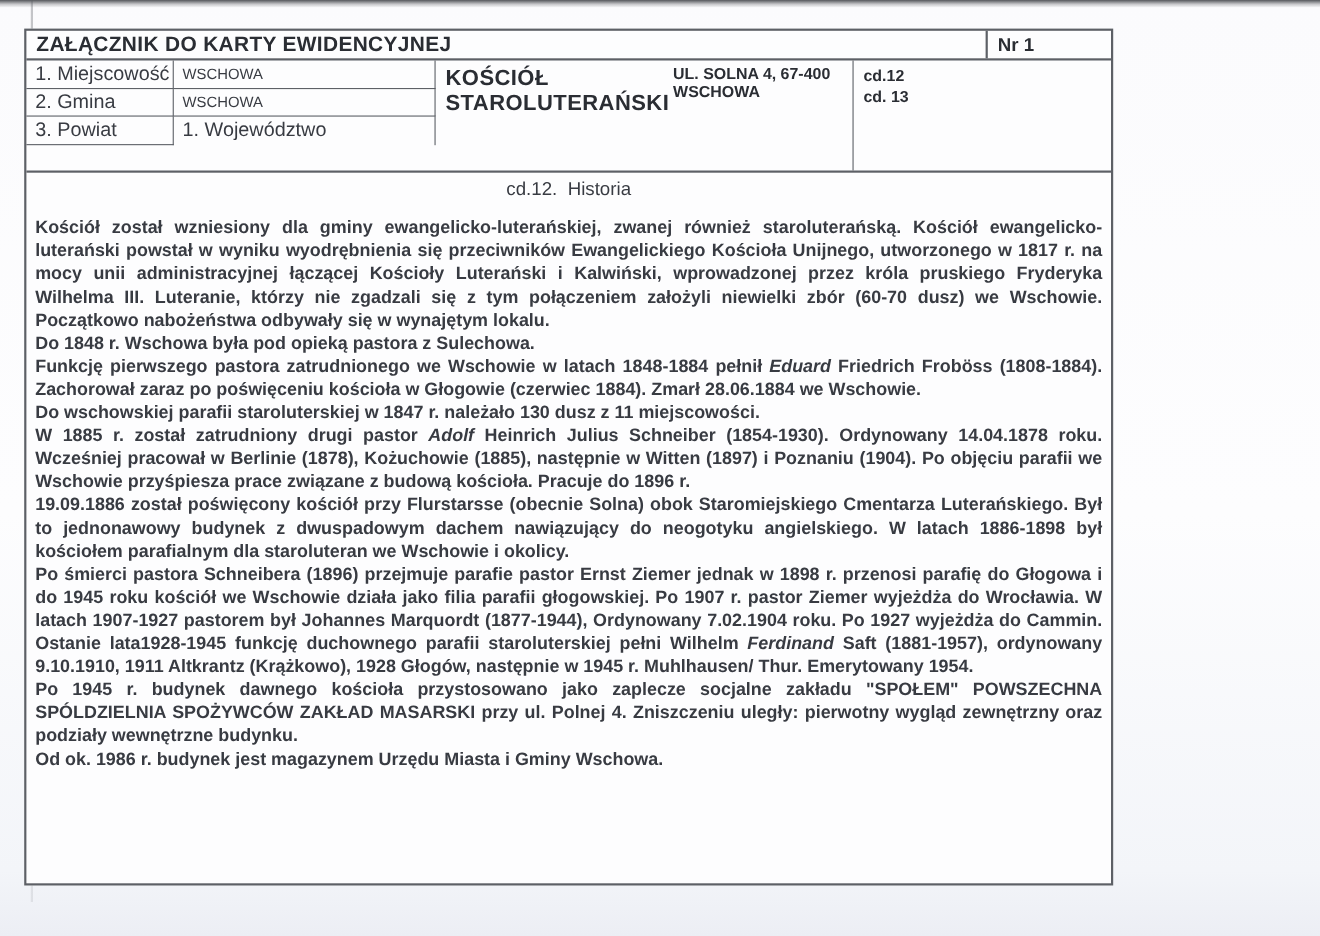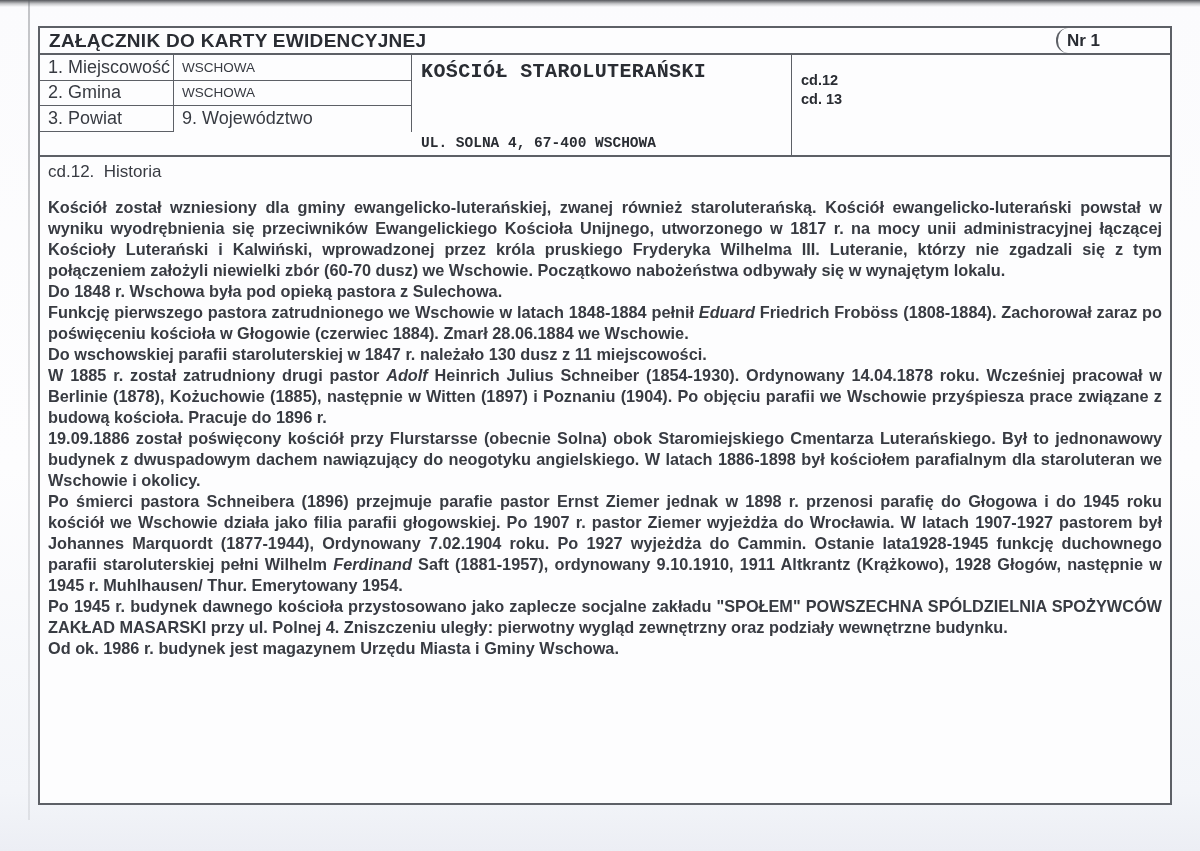--- a/index.html
+++ b/index.html
@@ -18,61 +18,61 @@
   }
   .scan-edge-top{
     position:absolute;top:0;left:0;width:100%;height:7px;
     background:linear-gradient(180deg,rgba(45,47,52,.8) 0%,rgba(45,47,52,.25) 55%,rgba(45,47,52,0) 100%);
   }
   .scan-edge-left{
     position:absolute;top:0;left:28px;width:2px;height:820px;
     background:linear-gradient(180deg,rgba(90,93,99,.35),rgba(90,93,99,.12));
   }
   .doc{
-    position:absolute;left:38px;top:26px;width:1134px;height:779px;
+    position:absolute;left:22px;top:26px;width:990px;height:779px;
     background:var(--paper);
     border:2px solid var(--line);
   }
   
   .title-row{display:flex;height:27px;border-bottom:2px solid var(--line);}
   .title{
     flex:1;display:flex;align-items:center;padding-left:9px;
     font-size:19px;font-weight:bold;letter-spacing:.3px;color:var(--ink-strong);
   }
   .nr-cell{
     width:114px;border-left:2px solid var(--line);display:flex;align-items:center;
-    padding-left:9px;font-size:17px;font-weight:bold;color:var(--ink-strong);border-radius:12px;
+    padding-left:9px;font-size:17px;font-weight:bold;color:var(--ink-strong);
   }
   
   .info{display:flex;height:102px;border-bottom:2px solid var(--line);}
   .left-grid{
     display:grid;grid-template-columns:134px 238px;grid-auto-rows:25.5px;
   }
   .cell{
     display:flex;align-items:center;padding-left:8px;
     border-right:1.5px solid var(--line);border-bottom:1.5px solid var(--line);
     overflow:hidden;white-space:nowrap;
   }
   .cell.r4{border-bottom:none;}
   .cell.lbl{font-size:18px;}
   .cell.val{font-size:13.5px;}
   .monument-col{width:380px;border-right:1.5px solid var(--line);display:flex;flex-direction:column;}
   .attach-col{flex:1;display:flex;flex-direction:column;}
   .hdr{
     height:25.5px;flex:0 0 25.5px;display:flex;align-items:center;padding-left:8px;
     border-bottom:1.5px solid var(--line);font-size:12.5px;
   }
-  .monument-content{flex:1;display:flex;flex-direction:column;justify-content:space-between;padding:5px 9px 4px 9px;font-family:Liberation Mono, monospace;}
+  .monument-content{flex:1;display:flex;flex-direction:row;justify-content:space-between;padding:5px 9px 4px 9px;}
   .m-name{font-size:20px;font-weight:bold;letter-spacing:.4px;color:var(--ink-strong);}
   .m-addr{font-size:14.5px;font-weight:bold;color:var(--ink-strong);}
-  .attach-content{padding:16px 9px;}
+  .attach-content{padding:6px 9px;}
   .a-line{font-size:14.5px;font-weight:bold;line-height:19px;color:var(--ink-strong);}
   
   .history{padding:0 8px;}
-  .hist-heading{margin:5px 0 0 0;font-size:17px;color:var(--ink);}
+  .hist-heading{margin:5px 0 0 0;font-size:17px;color:var(--ink);text-align:center;}
   .hist-body{margin-top:15px;}
   .hist-p{margin:0;text-align:justify;font-size:16.3px;line-height:21px;color:var(--ink);font-weight:bold;}
   .hist-p .it{font-style:italic;}
 </style>
 </head>
 <body>
 
 <div class="scan-edge-top"></div>
 <div class="scan-edge-left"></div>
 
@@ -83,21 +83,21 @@
     <div class="nr-cell">Nr 1</div>
   </div>
 
   <div class="info">
     <div class="left-grid">
       <div class="cell lbl">1. Miejscowość</div>
       <div class="cell val">WSCHOWA</div>
       <div class="cell lbl">2. Gmina</div>
       <div class="cell val">WSCHOWA</div>
       <div class="cell lbl">3. Powiat</div>
-      <div class="cell lbl r4">9. Województwo</div>
+      <div class="cell lbl r4">1. Województwo</div>
     </div>
 
     <div class="monument-col">
       <div class="monument-content">
         <div class="m-name">KOŚCIÓŁ STAROLUTERAŃSKI</div>
         <div class="m-addr">UL. SOLNA 4, 67-400 WSCHOWA</div>
       </div>
     </div>
 
     <div class="attach-col">

